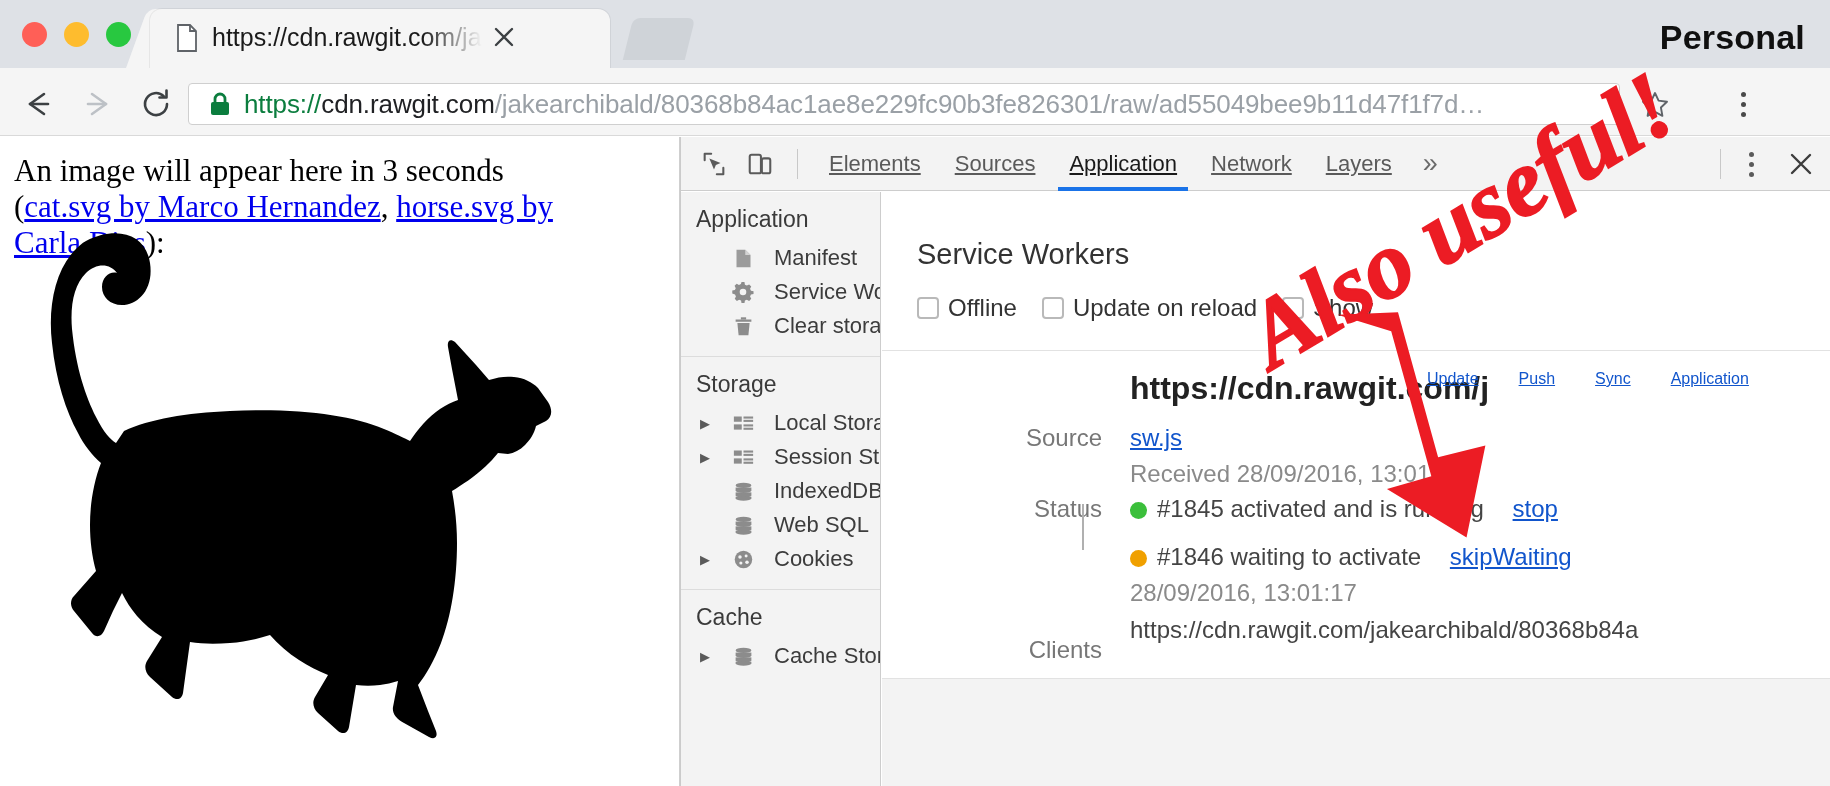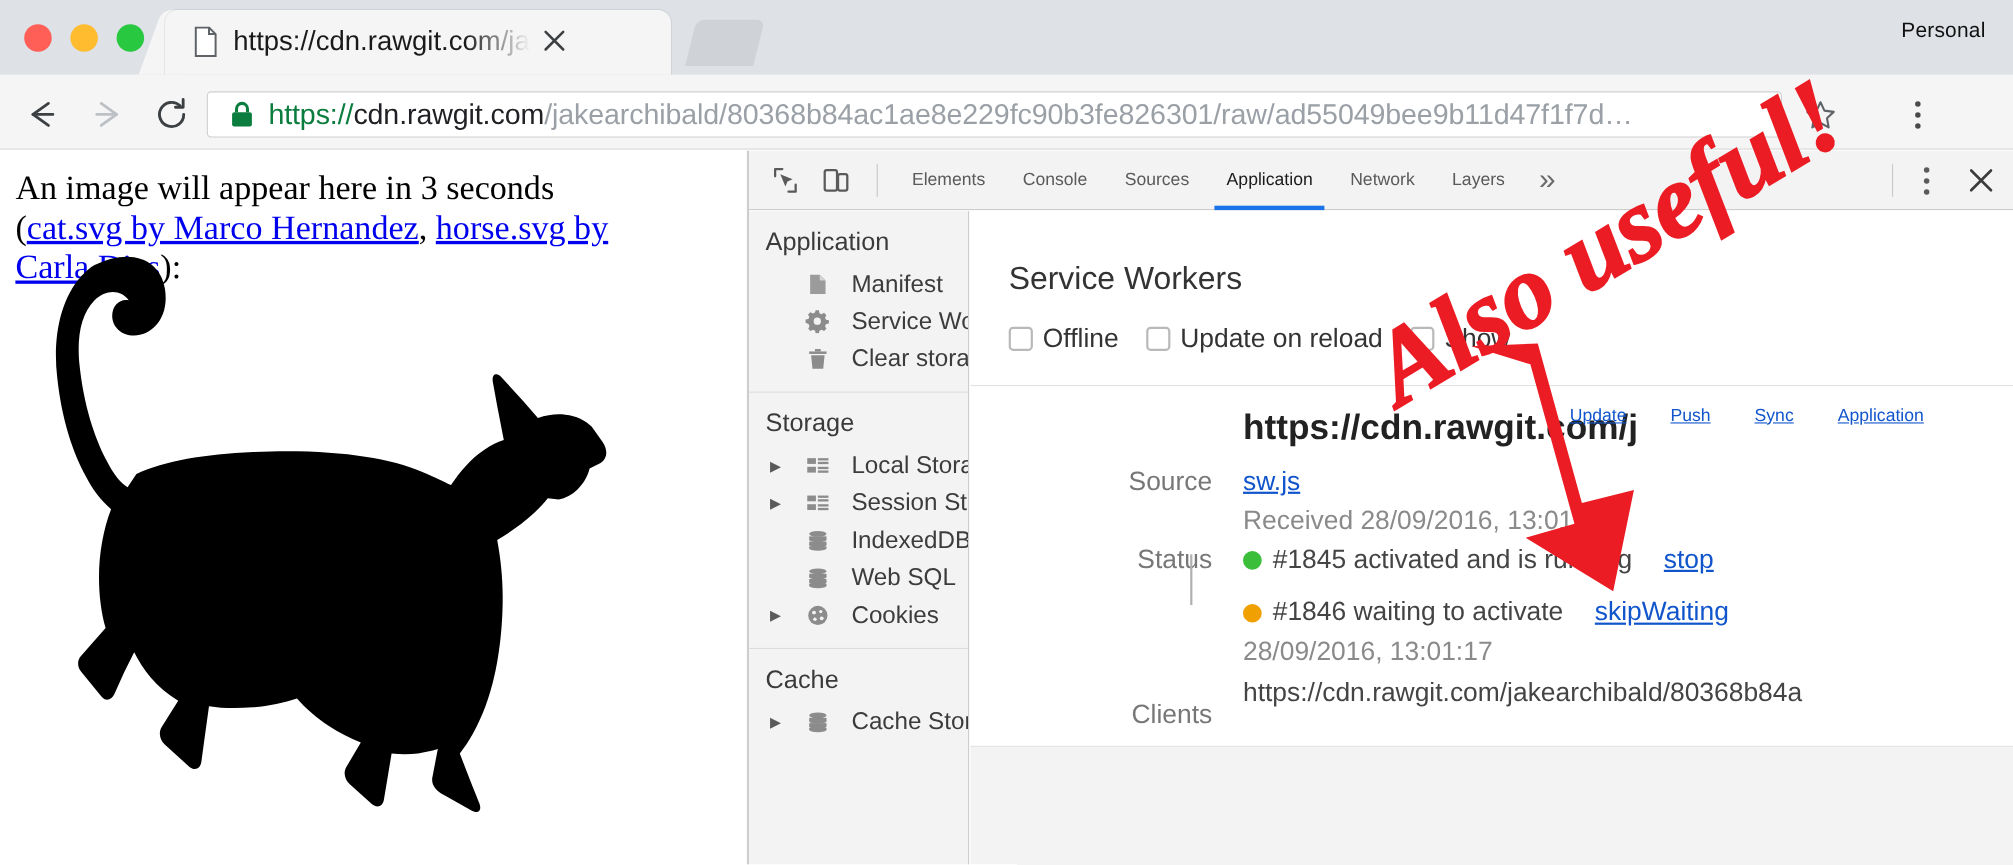--- a/index.html
+++ b/index.html
@@ -54,21 +54,21 @@
     position: absolute; left: 490px; top: 23px; width: 28px; height: 28px;
     color: #3c4043;
   }
   .tab-new {
     position: absolute; left: 628px; top: 18px; width: 62px; height: 42px;
     background: #cfd3d8; border-radius: 7px 7px 0 0;
     transform: skewX(-14deg);
   }
   .profile-label {
     position: absolute; right: 25px; top: 18px;
-    font-size: 19px; color: #101010; letter-spacing: .2px;
+    font-size: 34px; color: #101010; letter-spacing: .2px; font-weight: bold;
   }
 
   
   .toolbar {
     position: absolute; left: 0; top: 68px; width: 1830px; height: 68px;
     background: #f5f5f5;
     border-bottom: 1px solid #d9d9d9;
   }
   .nav-btn {
     position: absolute; top: 16px; width: 40px; height: 40px;
@@ -135,21 +135,21 @@
   .dt-icon-btn {
     width: 46px; height: 46px; display: flex; align-items: center; justify-content: center;
   }
   .dt-sep {
     width: 1px; height: 30px; background: #c8c8c8; margin: 0 14px;
   }
   .dt-tabs { display: flex; align-items: center; height: 54px; }
   .dt-tab {
     position: relative; height: 54px; padding: 0 17px;
     display: flex; align-items: center;
-    font-size: 16px; color: #5a5a5a; white-space: nowrap;
+    font-size: 22px; color: #5a5a5a; white-space: nowrap; text-decoration: underline;
   }
   .dt-tab.active { color: #1a1a1a; }
   .dt-tab.active::after {
     content: ""; position: absolute; left: 6px; right: 6px; bottom: 0; height: 4px;
     background: #1a73e8;
   }
   .dt-more {
     font-size: 27px; color: #6b6b6b; padding: 0 14px; display: flex; align-items: center; height: 54px;
   }
   .dt-right { position: absolute; right: 0; top: 0; height: 54px; display: flex; align-items: center; }
@@ -404,23 +404,20 @@
           <rect x="17" y="9" width="9" height="16" rx="2" fill="none" stroke="#5a5a5a" stroke-width="2.2"></rect>
         </svg>
       </div>
       <div class="dt-sep"></div>
 
       <div class="dt-tabs">
         <div class="dt-tab">
             <span>Elements</span>
           </div>
         <div class="dt-tab">
-            <span>Console</span>
-          </div>
-        <div class="dt-tab">
             <span>Sources</span>
           </div>
         <div class="dt-tab active">
             <span>Application</span>
           </div>
         <div class="dt-tab">
             <span>Network</span>
           </div>
         <div class="dt-tab">
             <span>Layers</span>

